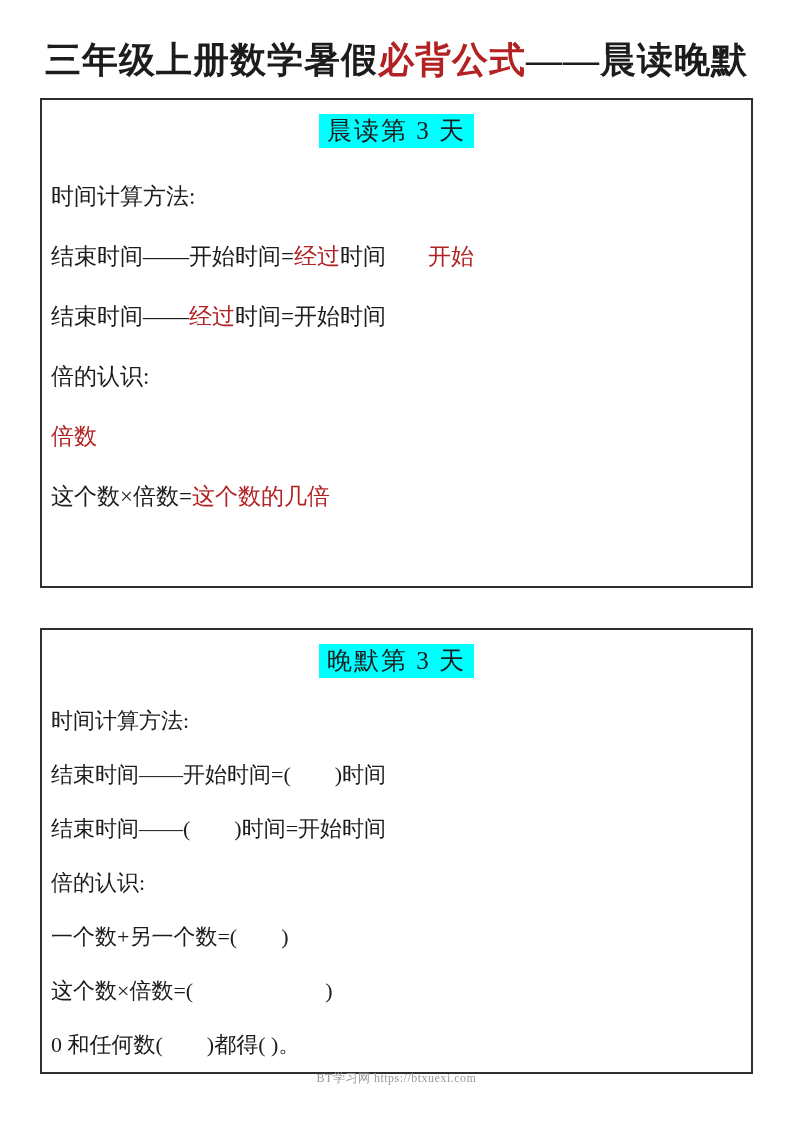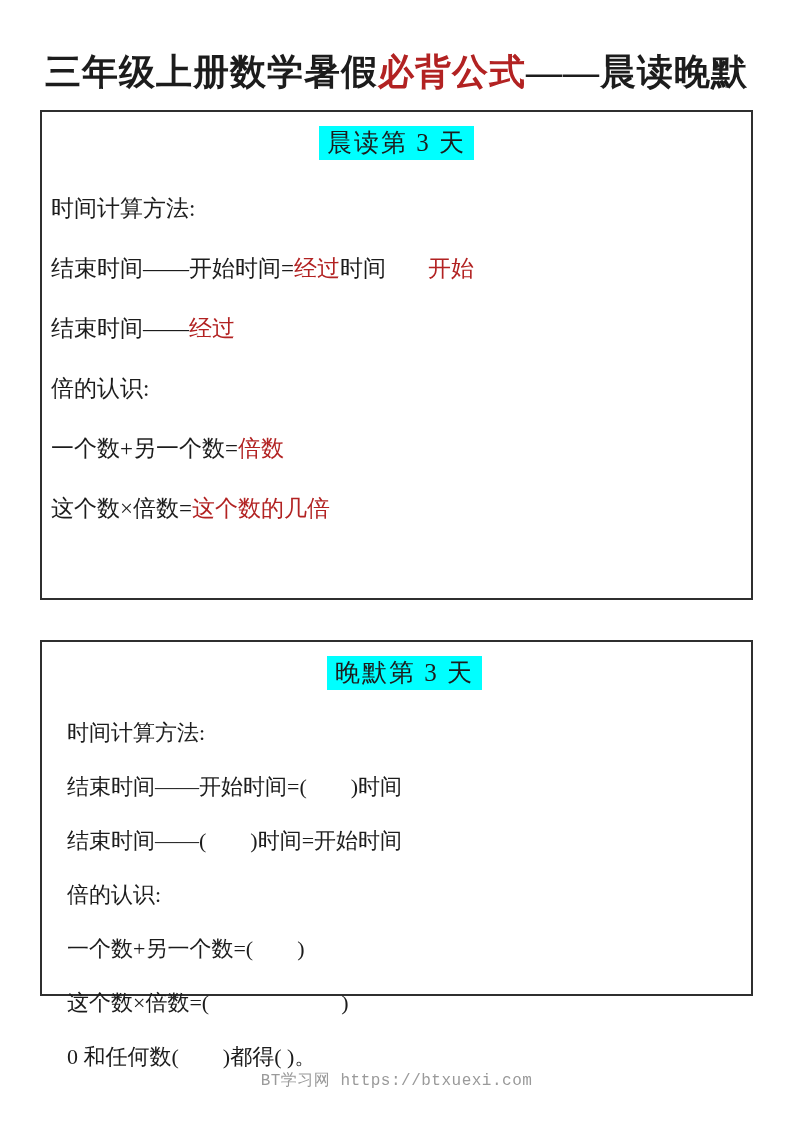--- a/index.html
+++ b/index.html
@@ -14,36 +14,36 @@
   body {
     width: 793px;
     height: 1122px;
     background: #ffffff;
     font-family: "Liberation Serif", "DejaVu Serif", serif;
     color: var(--ink);
     position: relative;
     overflow: hidden;
   }
   .title {
-    margin: 12px;
+    margin: 0;
     padding-top: 36px;
     text-align: center;
     font-size: 36px;
     font-weight: bold;
     letter-spacing: 1px;
     white-space: nowrap;
   }
   .title .red { color: var(--red); }
   .box {
     margin: 4px 40px;
     border: 2px solid var(--border);
     background: #ffffff;
   }
   .box-1 { margin-top: 13px; height: 490px; }
-  .box-2 { margin-top: 40px; height: 356px; padding-left: 16px; }
+  .box-2 { margin-top: 40px; height: 446px; }
   .header-row {
     text-align: center;
     margin-top: 14px;
     height: 34px;
   }
   .highlight {
     display: inline-block;
     background: var(--cyan);
     font-size: 25px;
     line-height: 32px;
@@ -64,43 +64,43 @@
   .line .red { color: var(--red); text-align: center; }
   .gap { display: inline-block; }
   .box-1 .gap { width: 42px; }
   .box-2 .gap { width: 30px; }
   .watermark {
     position: absolute;
     left: 0;
     right: 0;
     top: 1070px;
     text-align: center;
-    font-family: Liberation Mono, monospace;
-    font-size: 16px;
+    font-family: Liberation Serif, serif;
+    font-size: 12px;
     color: var(--watermark);
     letter-spacing: 0.5px;
   }
 </style>
 </head>
 <body>
 
 <div class="page">
 
   <h1 class="title"><span>三年级上册数学暑假</span><span class="red">必背公式</span><span>——晨读晚默</span></h1>
 
   <section class="box box-1">
     <div class="header-row">
       <span class="highlight">晨读第 3 天</span>
     </div>
     <div class="lines">
         <div class="line"><span>时间计算方法:</span></div>
         <div class="line"><span>结束时间——开始时间=</span><span class="red">经过</span><span>时间</span><span class="gap"></span><span class="red">开始</span></div>
-        <div class="line"><span>结束时间——</span><span class="red">经过</span></div>
+        <div class="line"><span>结束时间——</span><span class="red">经过</span><span>时间=开始时间</span></div>
         <div class="line"><span>倍的认识:</span></div>
-        <div class="line"><span>一个数+另一个数=</span><span class="red">倍数</span></div>
+        <div class="line"><span class="red">倍数</span></div>
         <div class="line"><span>这个数×倍数=</span><span class="red">这个数的几倍</span></div>
       </div>
   </section>
 
   <section class="box box-2">
     <div class="header-row">
       <span class="highlight">晚默第 3 天</span>
     </div>
     <div class="lines">
         <div class="line"><span>时间计算方法:</span></div>

